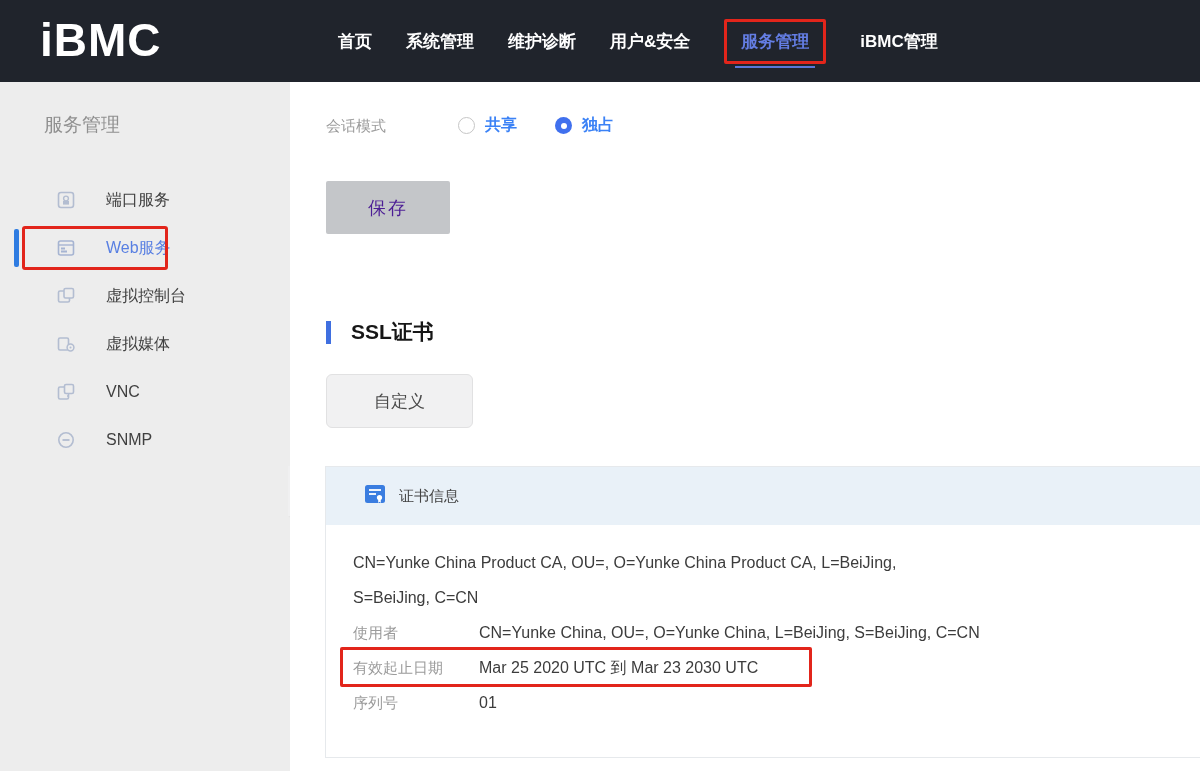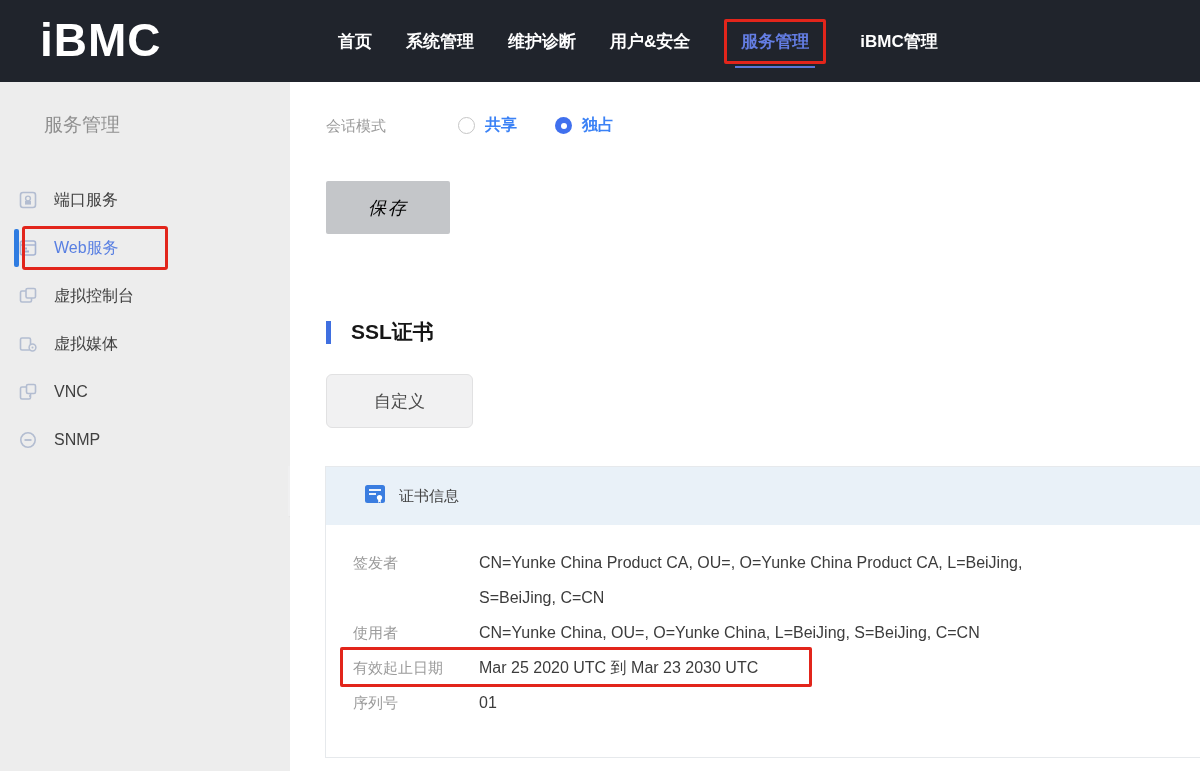--- a/index.html
+++ b/index.html
@@ -12,40 +12,40 @@
   .logo { position:absolute; left:40px; top:13px; font-size:46px; font-weight:800; color:#fff; letter-spacing:1px; }
   .nav { position:absolute; left:338px; top:0; height:82px; display:flex; align-items:center; gap:34px; }
   .nav-item { color:#fff; font-size:17px; font-weight:bold; cursor:pointer; white-space:nowrap; }
   .nav-item.active { position:relative; color:#647ee4; padding:8px 14px; border:3px solid #e2251b; border-radius:2px; }
   .nav-item.active::after { content:""; position:absolute; left:8px; right:8px; bottom:-7px; height:2px; background:#5a78d8; }
 
   
   .sidebar { position:absolute; left:0; top:82px; width:290px; height:689px; background:#ededed; }
   .side-title { position:absolute; left:44px; top:30px; font-size:19px; color:#909090; }
   .menu { position:absolute; left:0; top:94px; width:100%; }
-  .menu-item { position:relative; height:48px; display:flex; align-items:center; padding-left:18px; gap:16px; font-size:16px; color:#404040; cursor:pointer; }
+  .menu-item { position:relative; height:48px; display:flex; align-items:center; padding-left:56px; gap:30px; font-size:16px; color:#404040; cursor:pointer; }
   .menu-item .mi-icon { width:20px; height:20px; flex:0 0 20px; display:flex; align-items:center; justify-content:center; }
   .menu-item.active { color:#587fe2; }
   .active-bar { position:absolute; left:14px; top:5px; width:5px; height:38px; background:#2f7ce1; border-radius:2px; }
   .item-red-box { position:absolute; left:22px; top:2px; width:146px; height:44px; border:3px solid #e2251b; border-radius:3px; pointer-events:none; }
   .collapse-tab { position:absolute; left:288px; top:466px; width:25px; height:50px; background:#f0f0f1; border-radius:0 9px 9px 0; display:flex; align-items:center; justify-content:center; color:#2f7ce1; font-size:16px; font-weight:bold; cursor:pointer; box-shadow:1px 1px 2px rgba(0,0,0,0.05); }
 
   
   .main { position:absolute; left:290px; top:82px; width:910px; height:689px; background:#fff; }
 
   .session-row { position:absolute; left:36px; top:22px; height:32px; display:flex; align-items:flex-end; }
   .session-label { width:70px; font-size:15px; color:#9b9b9b; }
   .radio-group { margin-left:62px; display:flex; align-items:center; gap:38px; }
   .radio-option { display:flex; align-items:center; gap:10px; cursor:pointer; }
   .radio-circle { width:17px; height:17px; border-radius:50%; border:1px solid #c6c6c6; background:#fff; }
   .radio-circle.checked { border:none; background:#4070ee; position:relative; }
   .radio-circle.checked::after { content:""; position:absolute; left:5.5px; top:5.5px; width:6px; height:6px; border-radius:50%; background:#fff; }
   .radio-text { font-size:16px; font-weight:600; color:#3b82f6;font-family:Liberation Mono, monospace; }
 
-  .save-btn { position:absolute; left:36px; top:99px; width:124px; height:53px; background:#c4c6c9; color:#000000; font-size:18px; border:none; border-radius:2px; letter-spacing:2px; cursor:pointer; font-family:inherit;font-style:italic; }
+  .save-btn { position:absolute; left:36px; top:99px; width:124px; height:53px; background:#c4c6c9; color:#4c1d95; font-size:18px; border:none; border-radius:2px; letter-spacing:2px; cursor:pointer; font-family:inherit; }
 
   .ssl-header { position:absolute; left:36px; top:236px; display:flex; align-items:center; gap:20px; }
   .ssl-bar { width:5px; height:23px; background:#3f6fe0; }
   .ssl-title { font-size:21px; font-weight:bold; color:#161616; }
 
   .customize-btn { position:absolute; left:36px; top:292px; width:147px; height:54px; background:#f1f1f2; border:1px solid #e1e1e2; border-radius:6px; font-size:17px; color:#4a4a4a; cursor:pointer; font-family:inherit; }
 
   .cert-panel { position:absolute; left:35px; top:384px; width:875px; height:292px; background:#fff; border:1px solid #e6e9ec; border-right:none; }
   .panel-header { height:58px; background:#e9f1f8; display:flex; align-items:center; padding-left:37px; gap:12px; }
   .panel-title { font-size:15px; color:#444; }
@@ -184,21 +184,20 @@
               <line x1="6" y1="8" x2="18" y2="8" stroke="#fff" stroke-width="1.8"></line>
               <line x1="6" y1="12" x2="13" y2="12" stroke="#fff" stroke-width="1.8"></line>
               <circle cx="16.5" cy="15.5" r="2.6" fill="#fff"></circle>
               <path d="M15.2 17.5 L15.2 21 L16.5 19.8 L17.8 21 L17.8 17.5 Z" fill="#fff"></path>
             </svg>
         </span>
         <span class="panel-title">证书信息</span>
       </div>
       <div class="panel-body">
         <div class="info-row">
-          <div class="info-label">签发者</div>
           <div class="info-value">CN=Yunke China Product CA, OU=, O=Yunke China Product CA, L=BeiJing, S=BeiJing, C=CN</div>
         </div>
         <div class="info-row">
           <div class="info-label">使用者</div>
           <div class="info-value">CN=Yunke China, OU=, O=Yunke China, L=BeiJing, S=BeiJing, C=CN</div>
         </div>
         <div class="info-row annotated">
           <span class="row-red-box"></span>
           <div class="info-label">有效起止日期</div>
           <div class="info-value">Mar 25 2020 UTC 到 Mar 23 2030 UTC</div>

